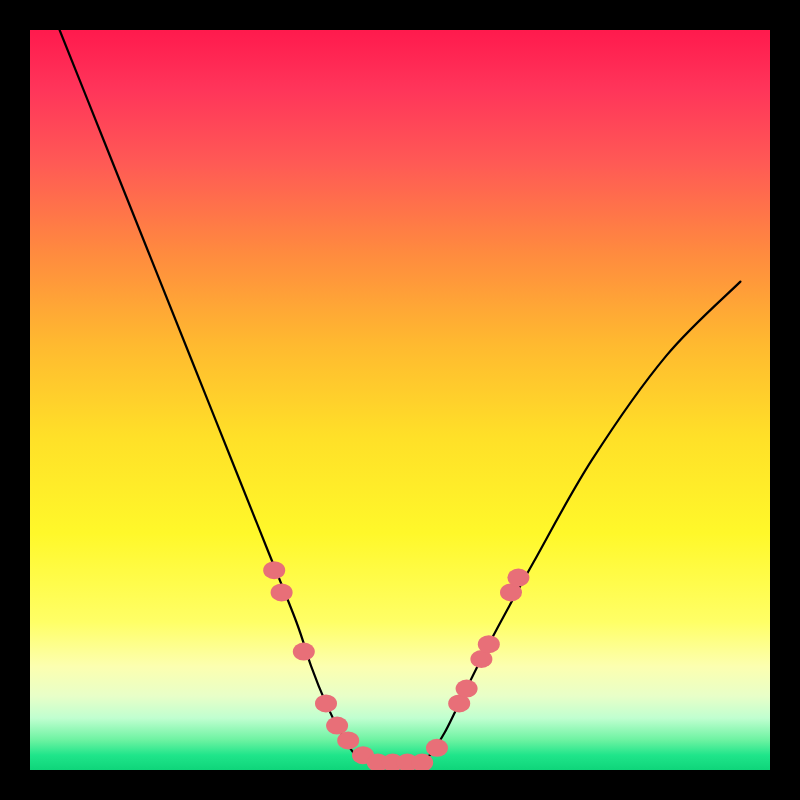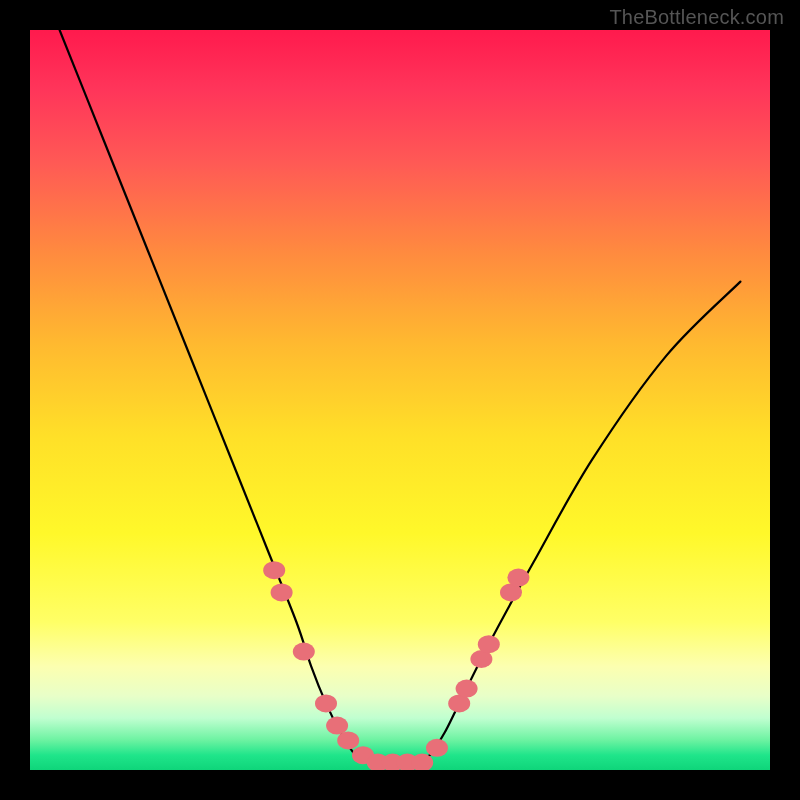--- a/index.html
+++ b/index.html
@@ -52,21 +52,20 @@
   }
   svg.curve {
     position: absolute;
     inset: 0;
   }
 </style>
 </head>
 <body>
 
 <div class="frame">
-  <div class="watermark">TheBottleneck.com</div>
   <div class="plot-area">
     <svg class="curve" viewBox="0 0 740 740" preserveAspectRatio="none">
       <path id="curve-path" fill="none" stroke-width="2.2" stroke-linecap="round" d="M 29.6 0 C 37 18.5, 59.199999999999996 74, 74 111 C 88.8 148, 103.60000000000001 185, 118.4 222 C 133.20000000000002 259, 148 295.99999999999994, 162.8 332.99999999999994 C 177.60000000000002 369.99999999999994, 194.86666666666667 413.16666666666663, 207.20000000000002 444 C 219.53333333333336 474.83333333333337, 226.93333333333334 493.3333333333333, 236.8 518 C 246.66666666666669 542.6666666666666, 259 572.2666666666667, 266.4 592 C 273.79999999999995 611.7333333333333, 276.26666666666665 622.8333333333333, 281.2 636.4 C 286.1333333333333 649.9666666666667, 291.06666666666666 662.3, 296 673.4 C 300.93333333333334 684.5, 305.8666666666667 694.3666666666667, 310.8 703 C 315.73333333333335 711.6333333333333, 320.6666666666667 720.2666666666667, 325.6 725.2 C 330.53333333333336 730.1333333333334, 335.4666666666667 731.3666666666667, 340.40000000000003 732.6 C 345.33333333333337 733.8333333333334, 350.26666666666665 732.6, 355.2 732.6 C 360.1333333333333 732.6, 365.06666666666666 732.6, 370 732.6 C 374.93333333333334 732.6, 379.8666666666667 733.8333333333334, 384.8 732.6 C 389.73333333333335 731.3666666666667, 394.6666666666667 730.1333333333334, 399.6 725.2 C 404.53333333333336 720.2666666666667, 409.4666666666667 711.6333333333333, 414.40000000000003 703 C 419.33333333333337 694.3666666666667, 421.8 688.1999999999999, 429.2 673.4 C 436.59999999999997 658.6, 446.4666666666667 637.6333333333334, 458.8 614.2 C 471.1333333333333 590.7666666666667, 485.9333333333334 563.6333333333333, 503.20000000000005 532.8 C 520.4666666666667 501.9666666666666, 540.2 463.73333333333335, 562.4 429.2 C 584.5999999999999 394.66666666666663, 611.7333333333333 355.2, 636.4 325.59999999999997 C 661.0666666666666 295.99999999999994, 698.0666666666666 263.9333333333333, 710.4 251.59999999999997" stroke="#000000"></path>
       <g id="marker-group">
           <ellipse cx="244.20000000000002" cy="540.2" rx="11" ry="9" fill="#e86f78" stroke="#d4525e" stroke-width="0"></ellipse>
           <ellipse cx="251.60000000000002" cy="562.4" rx="11" ry="9" fill="#e86f78" stroke="#d4525e" stroke-width="0"></ellipse>
           <ellipse cx="273.8" cy="621.6" rx="11" ry="9" fill="#e86f78" stroke="#d4525e" stroke-width="0"></ellipse>
           <ellipse cx="296" cy="673.4" rx="11" ry="9" fill="#e86f78" stroke="#d4525e" stroke-width="0"></ellipse>
           <ellipse cx="307.09999999999997" cy="695.6" rx="11" ry="9" fill="#e86f78" stroke="#d4525e" stroke-width="0"></ellipse>
           <ellipse cx="318.2" cy="710.4" rx="11" ry="9" fill="#e86f78" stroke="#d4525e" stroke-width="0"></ellipse>

